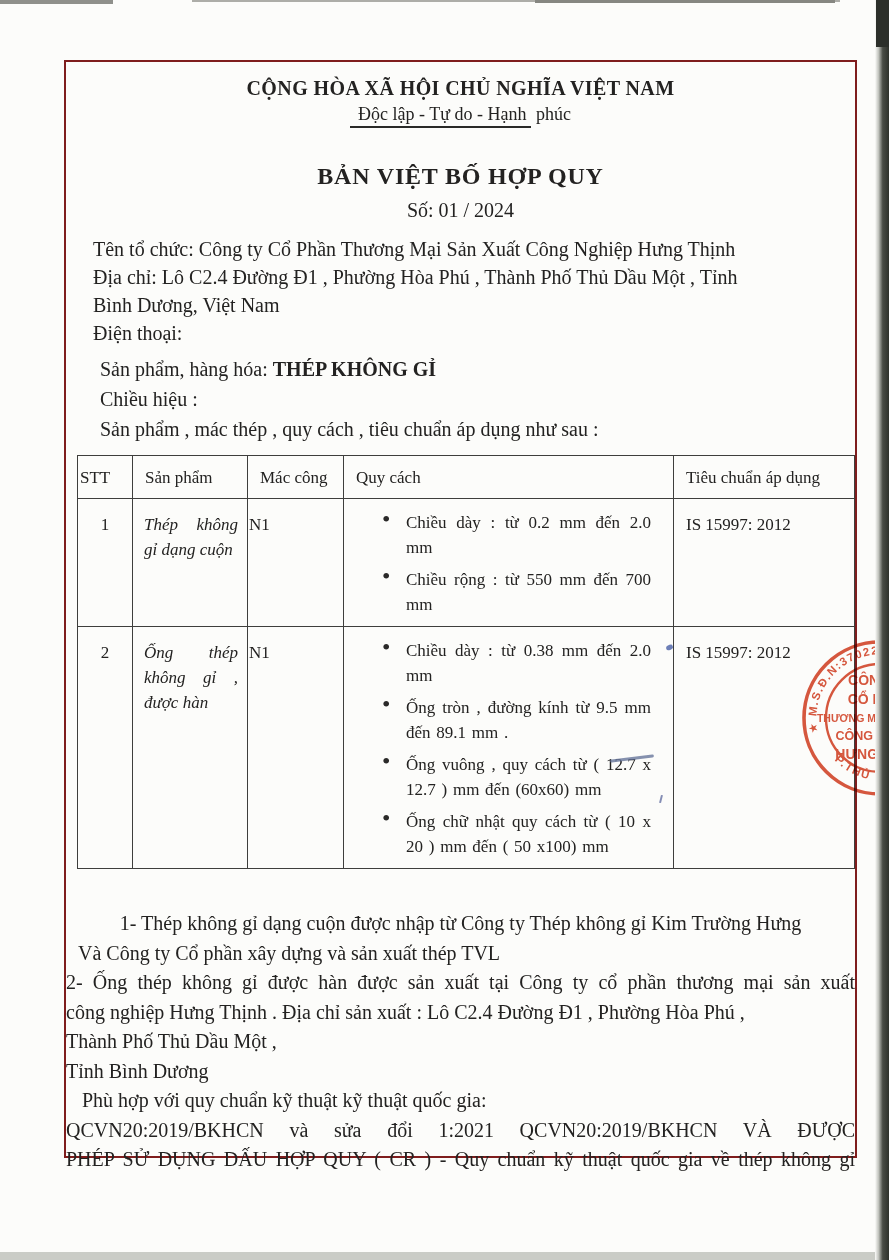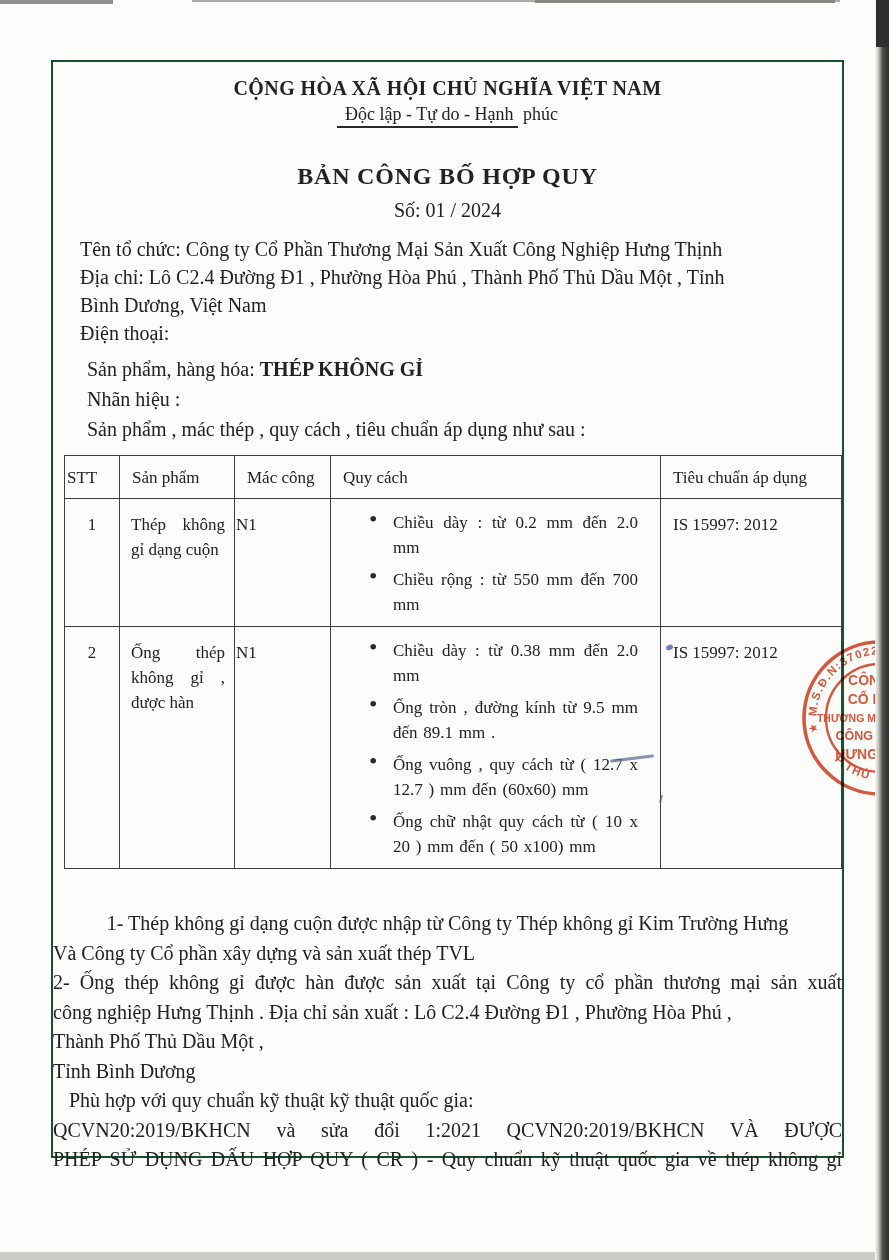--- a/index.html
+++ b/index.html
@@ -4,22 +4,22 @@
 <style>
   html,body { margin:0; padding:0; }
   .screen {
     position:relative; width:889px; height:1260px;
     background:#fcfcfa; overflow:hidden;
     font-family:"Liberation Serif","DejaVu Serif",serif;
     color:#232221;
   }
   
   .frame {
-    position:absolute; left:51px; top:60px; width:793px; height:1098px;
-    border:2px solid #14532d; box-sizing:border-box; z-index:1;
+    position:absolute; left:64px; top:60px; width:793px; height:1098px;
+    border:2px solid #7f1d1d; box-sizing:border-box; z-index:1;
   }
   
   .nat1 { margin-top:15px; text-align:center; font-weight:bold; font-size:20px; letter-spacing:0.4px; }
   .nat2 { margin-top:4px; text-align:center; font-weight:normal; font-size:18px; }
   .nat2 .u { border-bottom:2px solid #2a2a28; padding:0 5px 2px 8px; }
   .doc-title { margin-top:38px; text-align:center; font-weight:bold; font-size:24px; letter-spacing:0.8px; }
   .doc-no { margin-top:9px; text-align:center; font-size:20px; }
   
   .info { margin:13px 22px 0 27px; font-size:20px; }
   .info p { margin:0; line-height:28px; }
@@ -27,32 +27,32 @@
   .info p.gap { margin-top:7px; }
   
   table.spec {
     margin:11px 0 0 11px; border-collapse:collapse; table-layout:fixed;
     width:777px; font-size:17px;
   }
   table.spec th, table.spec td { border:1.6px solid #3e3e3c; vertical-align:top; line-height:25px; }
   table.spec th { font-weight:normal; text-align:left; padding:9px 4px 8px 12px; }
   table.spec th.c1 { text-align:left; padding-left:2px;font-family:Liberation Serif, serif; }
   td.c1 { text-align:center; padding-top:13px; }
-  td.c2 { text-align:justify; padding:13px 9px 4px 11px; }
+  td.c2 { text-align:justify; padding:13px 9px 4px 11px;font-style:italic; }
   td.c3 { padding-top:13px; }
   td.c4 { padding:11px 0 2px 0; }
   td.c5 { padding:13px 4px 4px 12px; }
   .qc-list { padding:0 22px 0 62px; }
   .qc-item { position:relative; margin-bottom:7px; text-align:justify; word-spacing:1.5px; }
   .qc-item::before { content:"•"; position:absolute; left:-24px; top:-3px; font-size:24px; color:#2b2a29; }
   
   .notes { margin-top:40px; font-size:20px; }
   .notes p { margin:0; line-height:29.5px; }
   .n-l1 { margin-left:47px;text-align:center; }
-  .n-l2 { margin-left:37px; }
+  .n-l2 { margin-left:37px;padding-left:12px; }
   .n-l3 { margin-left:47px; margin-right:4px; text-align:justify; text-align-last:justify; }
   .n-l4 { margin-left:75px; }
   .n-l5 { margin-left:75px; }
   .n-l6 { margin-left:25px; }
   .n-l7 { margin-left:32px;padding-left:16px; }
   .n-l8 { margin-left:32px; margin-right:5px; text-align:justify; text-align-last:justify; }
   .n-l9 { margin-left:7px;  margin-right:5px; text-align:justify; text-align-last:justify; }
   
   .stamp {
     position:absolute; left:785px; top:623px; width:190px; height:190px;
@@ -83,30 +83,30 @@
 
 <div class="screen">
 
   <div class="frame">
 
     <div class="nat1">CỘNG HÒA XÃ HỘI CHỦ NGHĨA VIỆT NAM</div>
     <div class="nat2">
       <span class="u">Độc lập - Tự do - Hạnh</span><span> phúc</span>
     </div>
 
-    <div class="doc-title">BẢN CÔNG BỐ HỢP QUY</div>
+    <div class="doc-title">BẢN VIỆT BỐ HỢP QUY</div>
     <div class="doc-no">Số: 01 / 2024</div>
 
     <div class="info">
       <p>Tên tổ chức: Công ty Cổ Phần Thương Mại Sản Xuất Công Nghiệp Hưng Thịnh</p>
       <p>Địa chỉ: Lô C2.4 Đường Đ1 , Phường Hòa Phú , Thành Phố Thủ Dầu Một , Tỉnh</p>
       <p>Bình Dương, Việt Nam</p>
       <p>Điện thoại:</p>
       <p class="sp gap"><span>Sản phẩm, hàng hóa: </span><b>THÉP KHÔNG GỈ</b></p>
-      <p class="sp">Nhãn hiệu :</p>
+      <p class="sp">Chiều hiệu :</p>
       <p class="sp">Sản phẩm , mác thép , quy cách , tiêu chuẩn áp dụng như sau :</p>
     </div>
 
     <table class="spec">
       <colgroup>
         <col style="width:55px">
           <col style="width:115px">
           <col style="width:96px">
         <col style="width:330px">
           <col style="width:181px">

